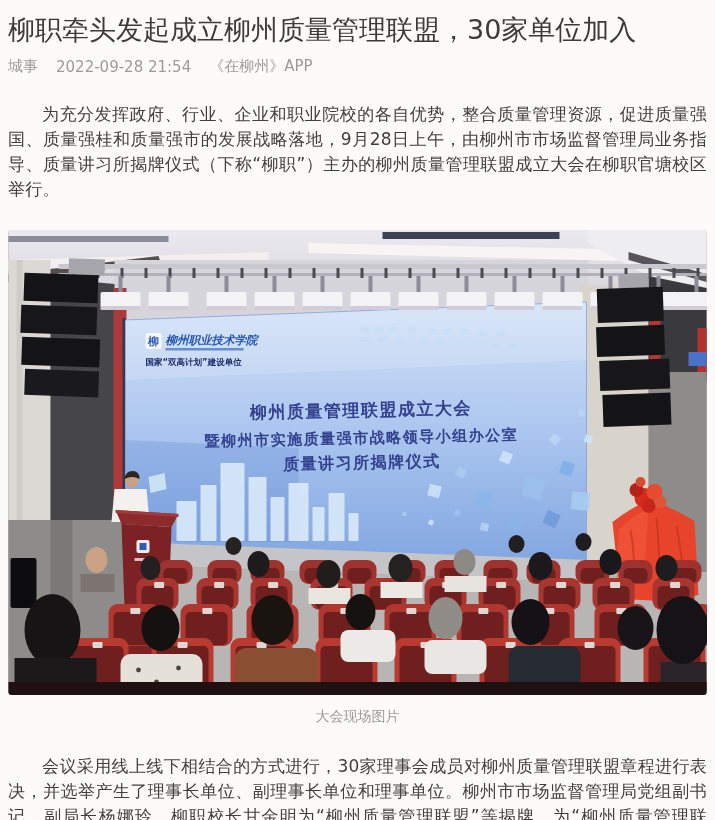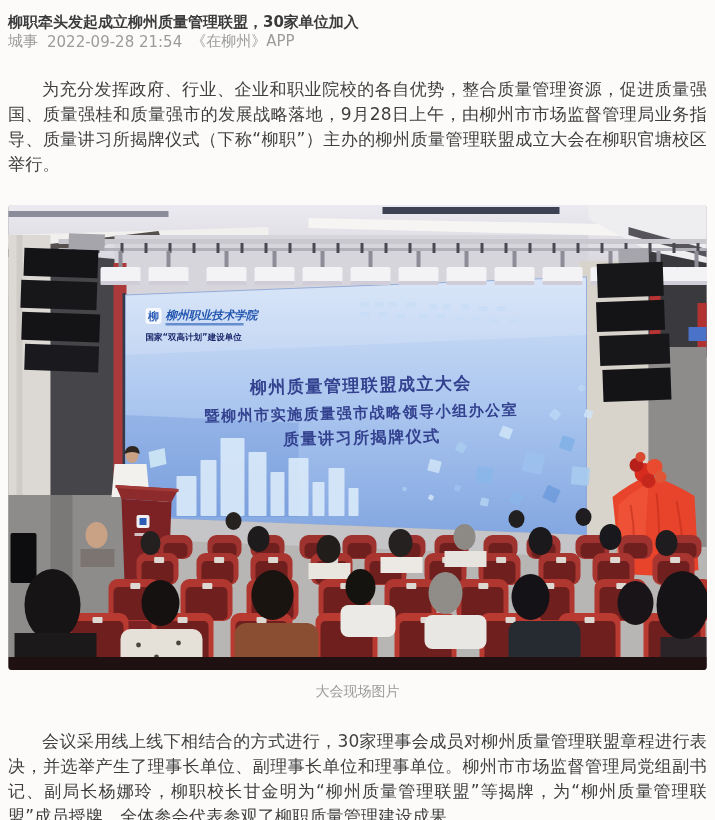--- a/index.html
+++ b/index.html
@@ -1,18 +1,18 @@
 <!DOCTYPE html>
 <html><head>
 <meta charset="utf-8">
 <style>
   html,body{margin:0;padding:0;background:#fcfbfa;font-family:"DejaVu Sans","Liberation Sans",sans-serif;color:#404040;}
   .page{width:715px;box-sizing:border-box;padding:12px 8px 18px;}
-  .title{font-size:15px;line-height:1.35;margin:0 0 0;color:#3b3b3b;font-weight:700;}
-  .meta{font-size:15px;color:#9b9b9b;display:flex;gap:9px;margin:0 0 26px;align-items:center;}
+  .title{font-size:27px;line-height:1.35;margin:0 0 9px;color:#3b3b3b;font-weight:400;}
+  .meta{font-size:15px;color:#9b9b9b;display:flex;gap:18px;margin:0 0 26px;align-items:center;}
   .body-para{font-size:17px;line-height:25px;text-align:justify;margin:0;text-indent:2em;letter-spacing:.2px;color:#3f3f3f;}
   .figure{margin:28px 0 0;}
   .photo{width:699px;height:465px;border-radius:4px;overflow:hidden;position:relative;background:#b8b6b4;}
   .photo svg{display:block;width:699px;height:465px;}
   .caption{text-align:center;color:#9b9b9b;font-size:14px;margin:13px 0 0;font-family:Liberation Mono, monospace;}
   .second{margin-top:28px;}
   .scr-title{font-weight:bold;fill:#33418f;letter-spacing:1.5px;}
 </style>
 </head>
 <body>

